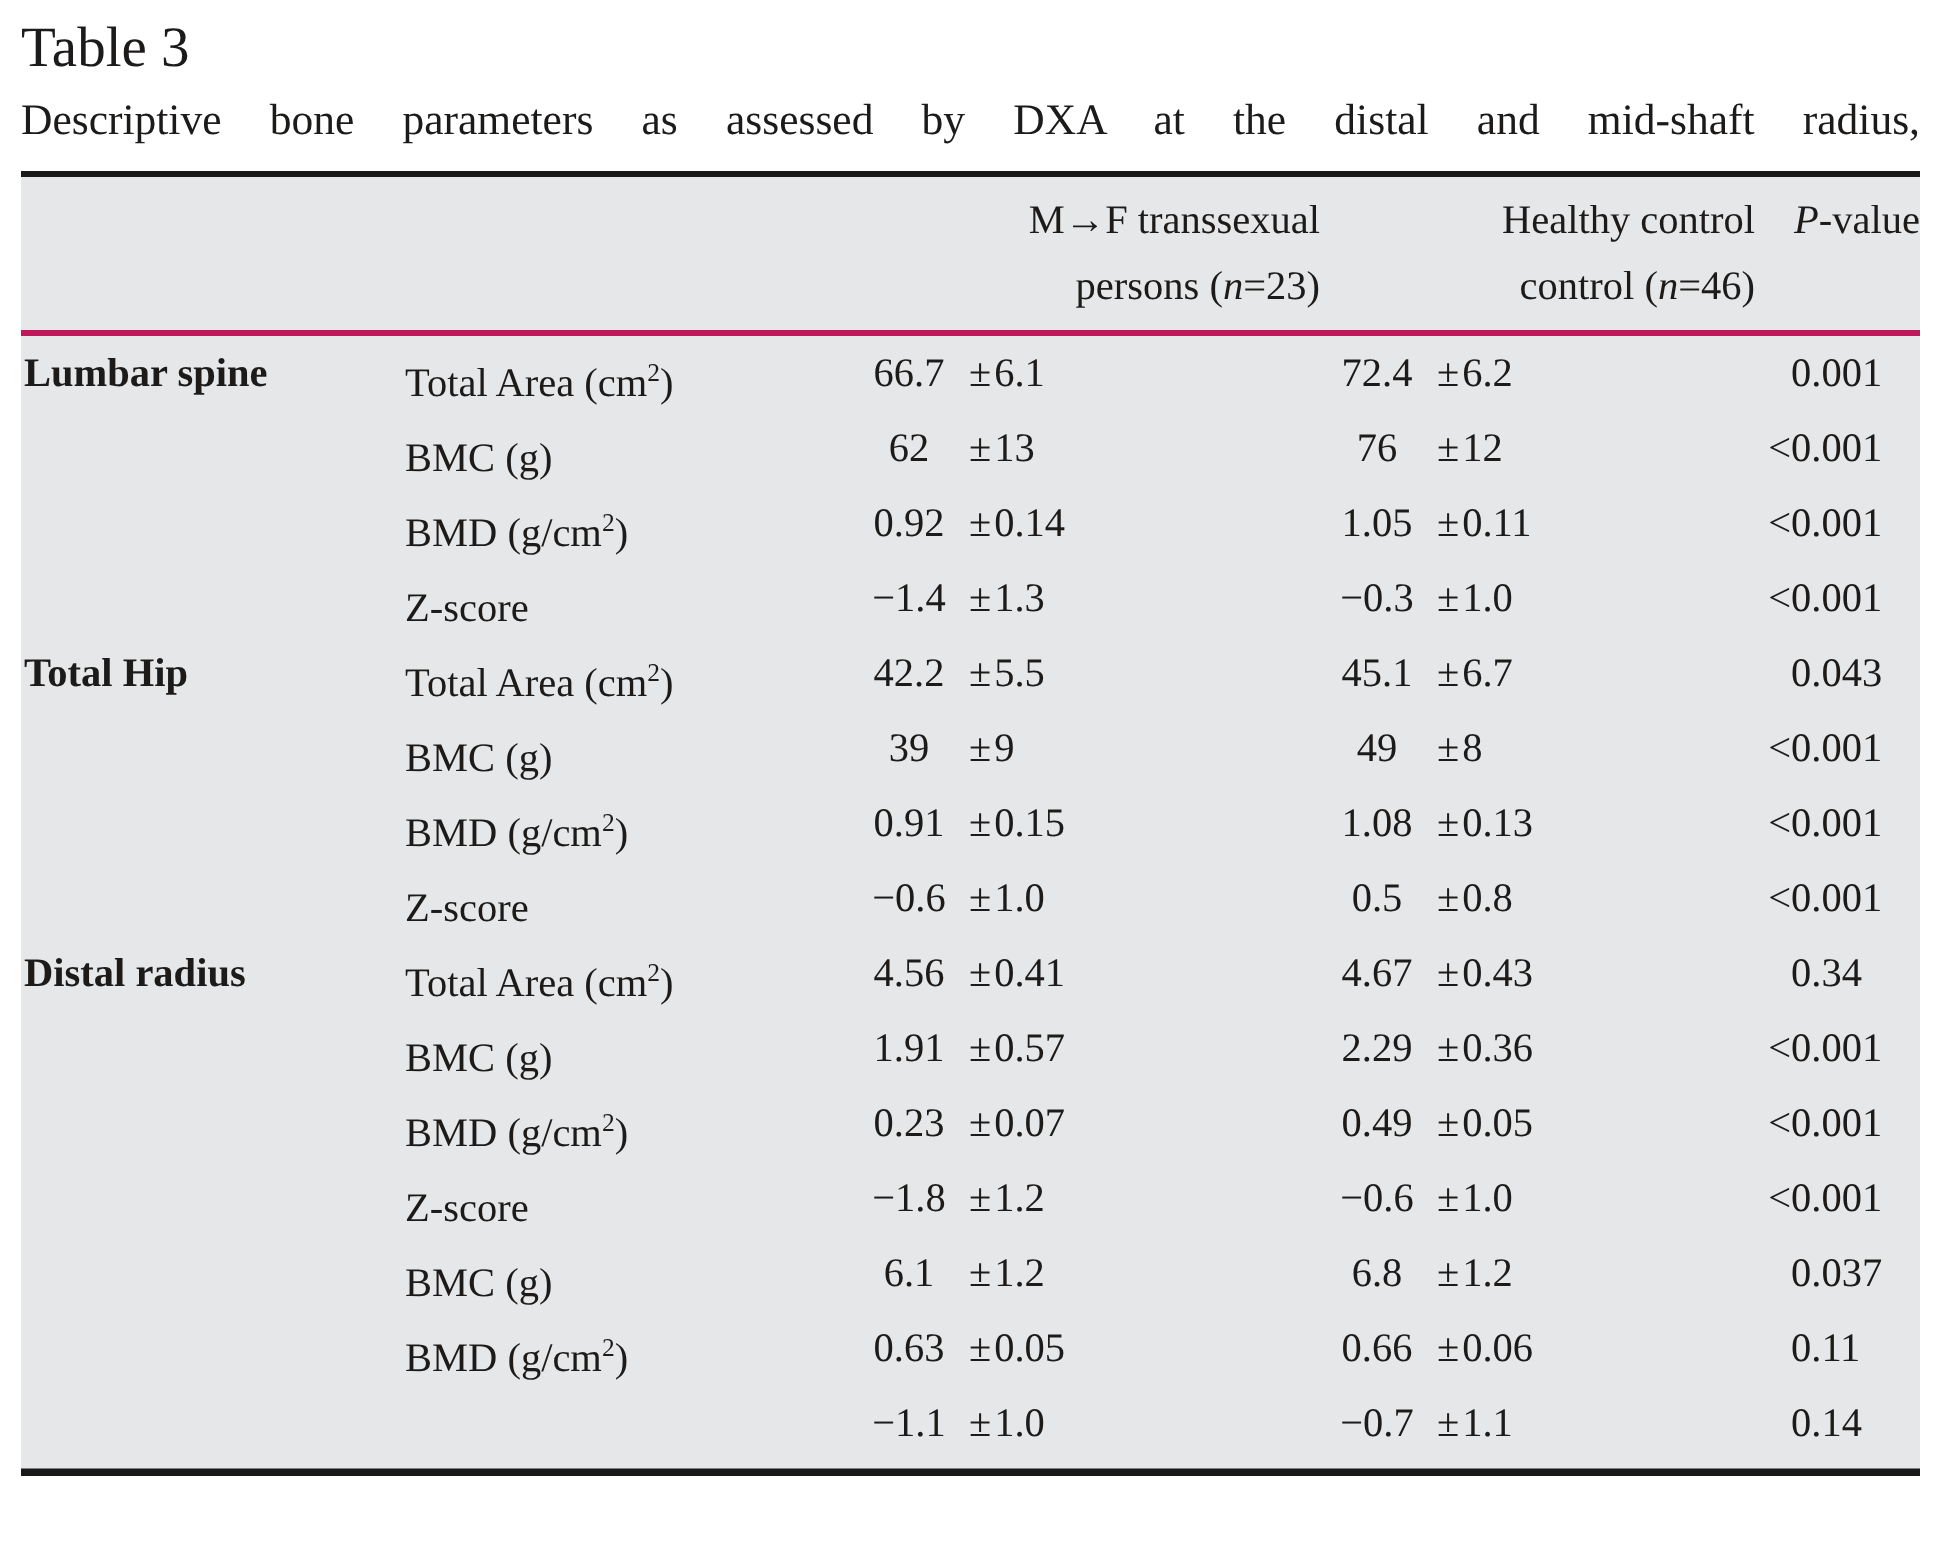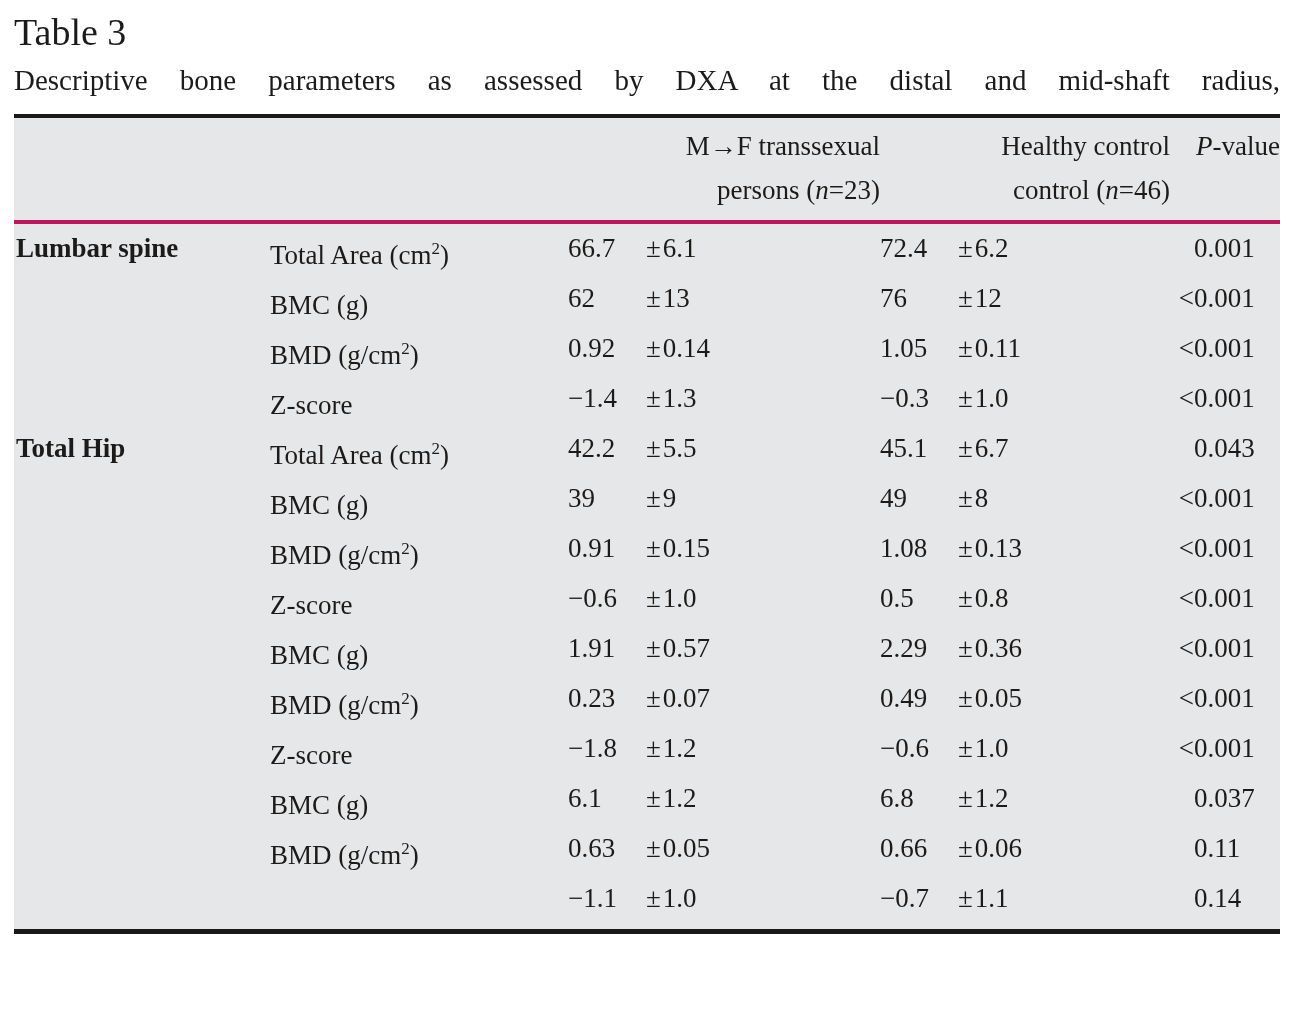--- a/index.html
+++ b/index.html
@@ -53,21 +53,21 @@
     line-height: 43px;
     padding: 0;
     vertical-align: top;
     white-space: nowrap;
   }
   tbody tr:first-child td { padding-top: 3px; }
   tbody tr:last-child td { padding-bottom: 9px; }
 
   td.c-site { padding-left: 2px; font-weight: bold; }
   .sup { font-size: 17px; vertical-align: 10px; letter-spacing: 0; }
-  .mean { display: inline-block; width: 76px; text-align: left; }
+  .mean { display: inline-block; width: 76px; text-align: center; }
   .pm { padding: 0 2px; }
   .lt { display: inline-block; width: 24px; text-align: right; }
   i.var { font-style: italic; }
 </style>
 </head>
 <body>
 
 <div class="page">
 
   <div class="table-label">Table 3</div>
@@ -157,20 +157,27 @@
   </tr>
 
   <tr>
     <td class="c-site"></td>
     <td class="c-param"><span>Z-score</span><span class="sup"></span><span></span></td>
     <td class="c-val"><span class="mean">−0.6</span><span class="pm">±</span><span class="sd">1.0</span></td>
     <td class="c-val"><span class="mean">0.5</span><span class="pm">±</span><span class="sd">0.8</span></td>
     <td class="c-pval"><span class="lt">&lt;</span><span>0.001</span></td>
   </tr>
 
+  <tr>
+    <td class="c-site">Distal radius</td>
+    <td class="c-param"><span>Total Area (cm</span><span class="sup">2</span><span>)</span></td>
+    <td class="c-val"><span class="mean">4.56</span><span class="pm">±</span><span class="sd">0.41</span></td>
+    <td class="c-val"><span class="mean">4.67</span><span class="pm">±</span><span class="sd">0.43</span></td>
+    <td class="c-pval"><span class="lt"></span><span>0.34</span></td>
+  </tr>
 
   <tr>
     <td class="c-site"></td>
     <td class="c-param"><span>BMC (g)</span><span class="sup"></span><span></span></td>
     <td class="c-val"><span class="mean">1.91</span><span class="pm">±</span><span class="sd">0.57</span></td>
     <td class="c-val"><span class="mean">2.29</span><span class="pm">±</span><span class="sd">0.36</span></td>
     <td class="c-pval"><span class="lt">&lt;</span><span>0.001</span></td>
   </tr>
 
   <tr>

